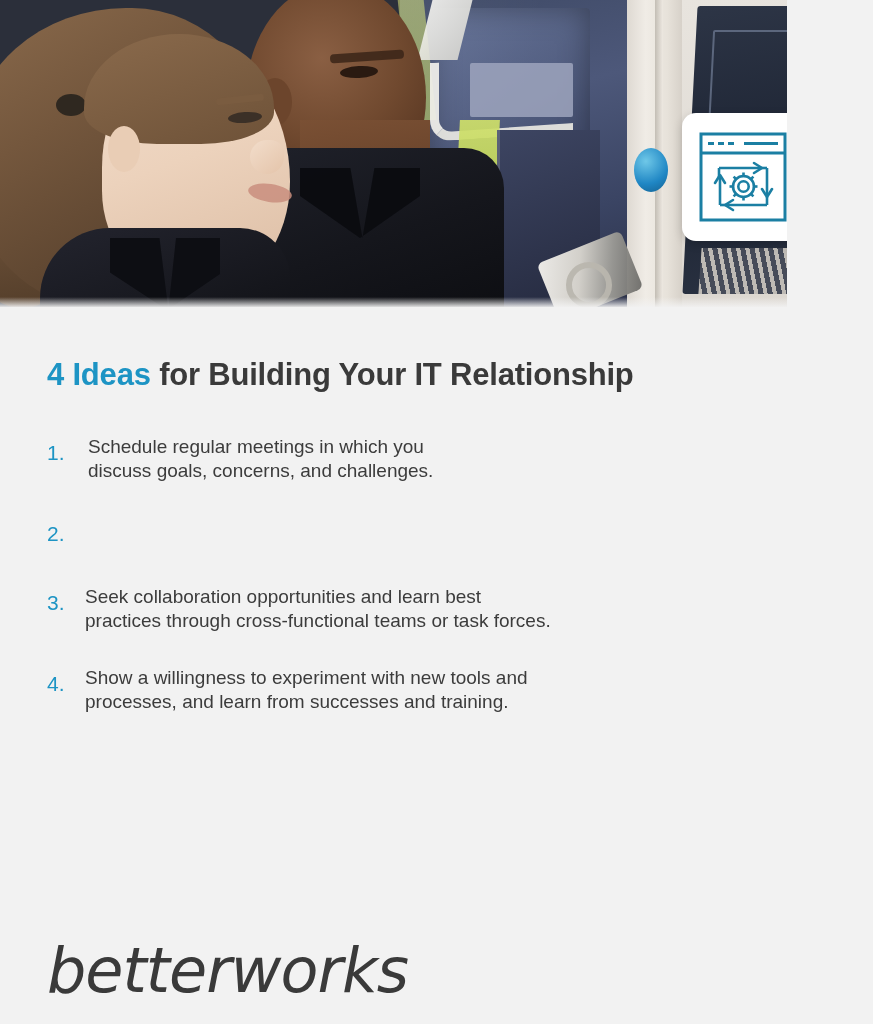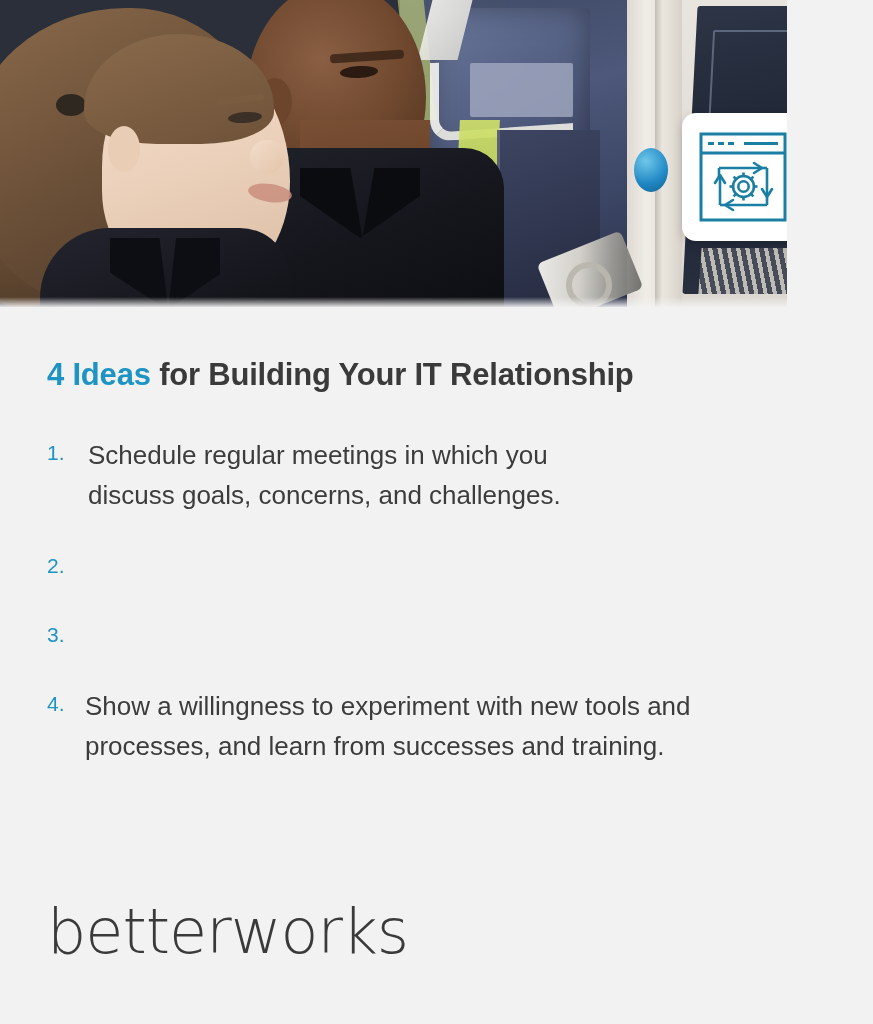--- a/index.html
+++ b/index.html
@@ -354,35 +354,36 @@
   .idea-num {
     color: #1d94c4;
     font-size: 21px;
     font-weight: normal;
     width: 41px;
     flex: 0 0 41px;
     line-height: 36px;
   }
   .idea-text {
     color: #3c3c3c;
-    font-size: 26px;
-    line-height: 40px;
+    font-size: 19px;
+    line-height: 24px;
     white-space: pre-line;
   }
   .idea-item.tight .idea-num { width: 38px; flex: 0 0 38px; }
 
   .logo {
     position: absolute;
     left: 47px;
-    top: 588px;
+    top: 627px;
     font-size: 62px;
     font-weight: 300;
     letter-spacing: -1px;
     color: #3a3a3a;
     font-family: "DejaVu Sans", sans-serif;
+    font-style: italic;
   }
 </style>
 </head>
 <body>
 
 <div class="card">
 
   <div class="hero">
     <div class="hero-photo"></div>
 
@@ -487,20 +488,22 @@
         <div class="idea-text">Schedule regular meetings in which you
 discuss goals, concerns, and challenges.</div>
       </div>
 
       <div class="idea-item tight">
         <div class="idea-num">2.</div>
       </div>
 
       <div class="idea-item tight">
         <div class="idea-num">3.</div>
+        <div class="idea-text">Seek collaboration opportunities and learn best
+practices through cross-functional teams or task forces.</div>
       </div>
 
       <div class="idea-item tight">
         <div class="idea-num">4.</div>
         <div class="idea-text">Show a willingness to experiment with new tools and
  processes, and learn from successes and training.</div>
       </div>
 
     </div>
 

